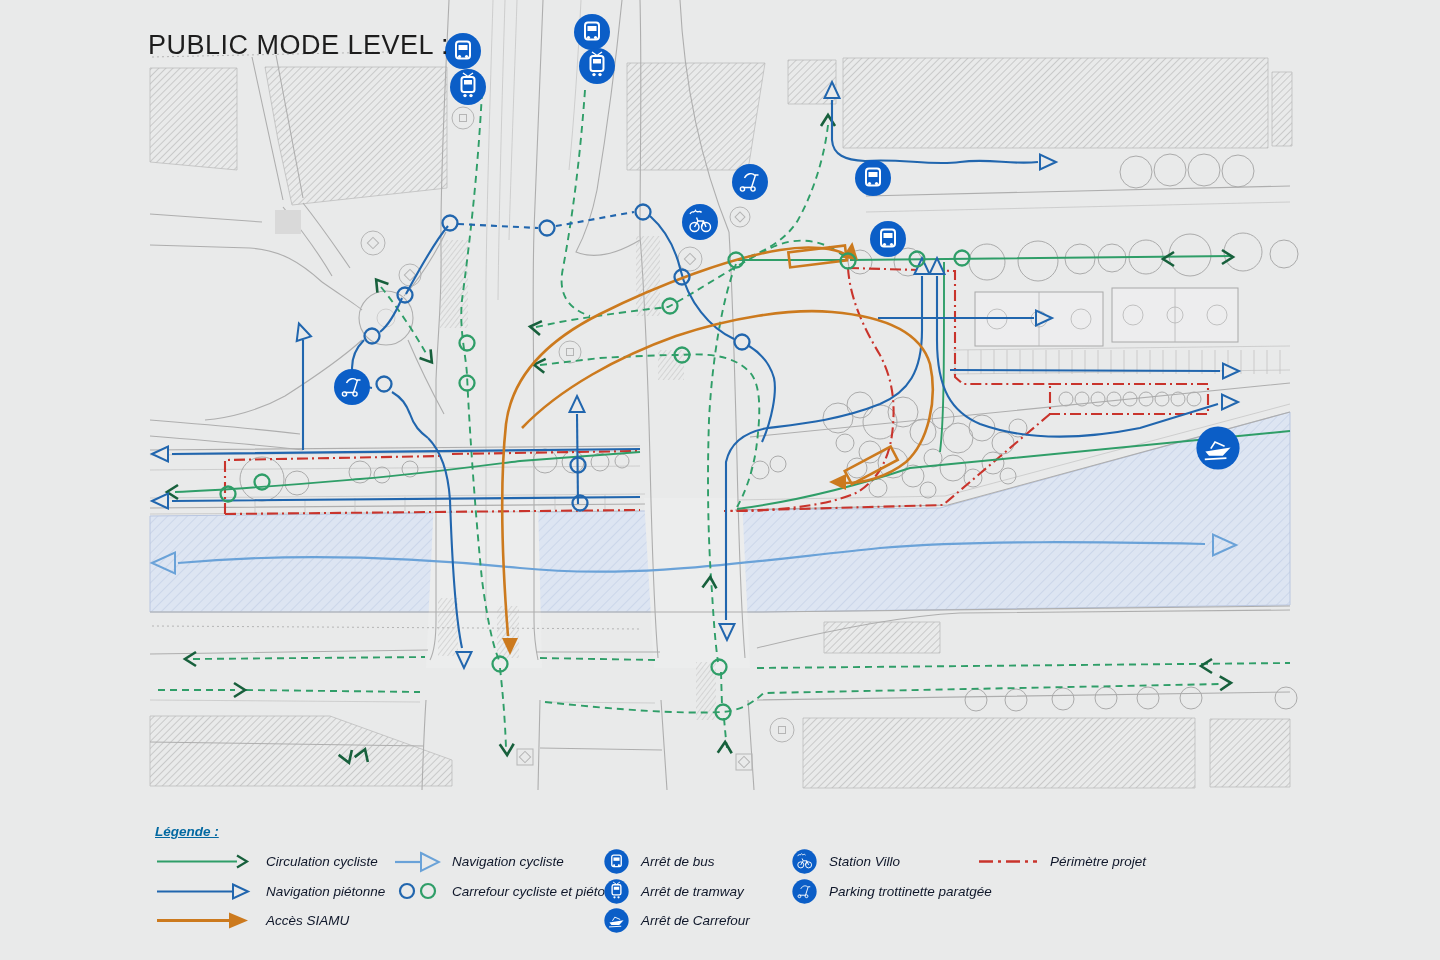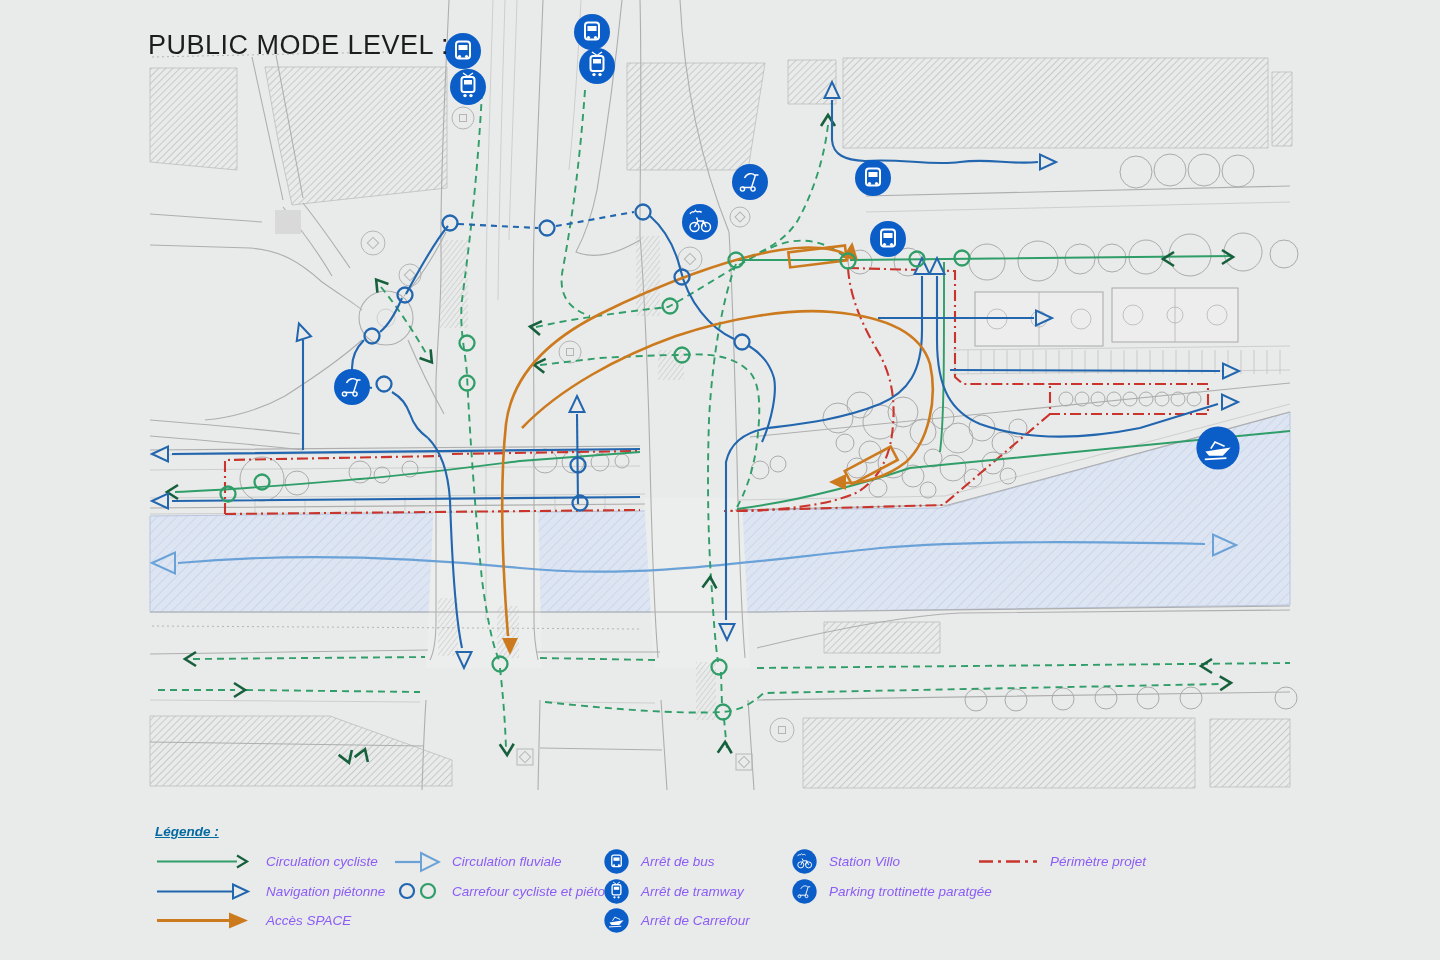--- a/index.html
+++ b/index.html
@@ -43,21 +43,21 @@
   .court{stroke:#a8a8a8;stroke-width:1;fill:#ededee;}
   .courtline{stroke:#b5b5b5;stroke-width:.8;fill:none;}
   
   .legend{position:absolute;left:155px;top:824px;width:1150px;color:#4a4a4a;}
   .legend-heading{font-style:italic;font-weight:bold;font-size:13.5px;color:#0369a1;
                   text-decoration:underline;margin-bottom:13px;}
   .legend-grid{position:relative;}
   .lcol{position:absolute;top:0;}
   .lcol1{left:0;} .lcol2{left:240px;} .lcol3{left:448px;} .lcol4{left:636px;text-align:center;} .lcol5{left:822px;}
   .lrow{display:flex;align-items:center;gap:11px;height:19px;margin-bottom:10.5px;}
-  .llab{font-style:italic;font-size:13.5px;color:#8b5cf6;white-space:nowrap;}
+  .llab{font-style:italic;font-size:13.5px;color:#0f172a;white-space:nowrap;}
 </style>
 </head>
 <body>
 
 <div class="page">
 
   <svg class="map-svg" width="1440" height="960" viewBox="0 0 1440 960">
     <defs>
       <pattern id="hatch" width="5" height="5" patternUnits="userSpaceOnUse" patternTransform="rotate(45)">
         <line x1="0" y1="0" x2="0" y2="5" stroke="#a2a2a2" stroke-width="0.9"></line>
@@ -474,30 +474,30 @@
             <line x1="2" y1="9.5" x2="78" y2="9.5" stroke="var(--pedestrian-blue)" stroke-width="2.2"></line>
             <path d="M78,2.5 L93,9.5 L78,16.5 Z" stroke="var(--pedestrian-blue)" stroke-width="2" fill="none"></path>
           </svg>
           <span class="llab">Navigation piétonne</span>
         </div>
         <div class="lrow">
           <svg width="100" height="19" viewBox="0 0 100 19">
             <line x1="2" y1="9.5" x2="74" y2="9.5" stroke="var(--siamu-orange)" stroke-width="3"></line>
             <path d="M74,1.5 L93,9.5 L74,17.5 Z" fill="var(--siamu-orange)"></path>
           </svg>
-          <span class="llab">Accès SPACE</span>
+          <span class="llab">Accès SIAMU</span>
         </div>
       </div>
       <div class="lcol lcol2">
         <div class="lrow">
           <svg width="46" height="22" viewBox="0 0 46 22">
             <line x1="0" y1="11" x2="26" y2="11" stroke="var(--navigation-blue)" stroke-width="2.2"></line>
             <path d="M26,2 L44,11 L26,20 Z" stroke="var(--navigation-blue)" stroke-width="2" fill="none"></path>
           </svg>
-          <span class="llab">Circulation fluviale</span>
+          <span class="llab">Navigation cycliste</span>
         </div>
         <div class="lrow">
           <svg width="46" height="22" viewBox="0 0 46 22">
             <circle cx="12" cy="11" r="7" stroke="var(--pedestrian-blue)" stroke-width="2.2" fill="none"></circle>
             <circle cx="33" cy="11" r="7" stroke="var(--cyclist-green)" stroke-width="2.2" fill="none"></circle>
           </svg>
           <span class="llab">Carrefour cycliste et piéton</span>
         </div>
       </div>
       <div class="lcol lcol3">

